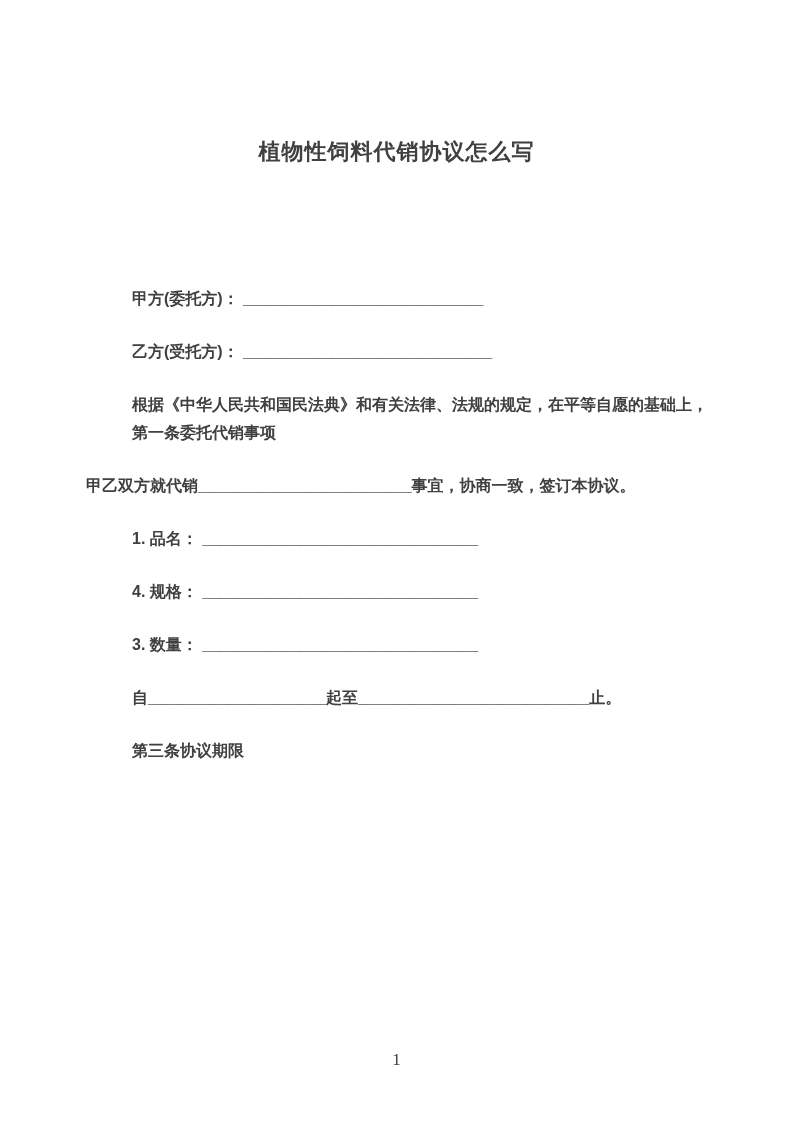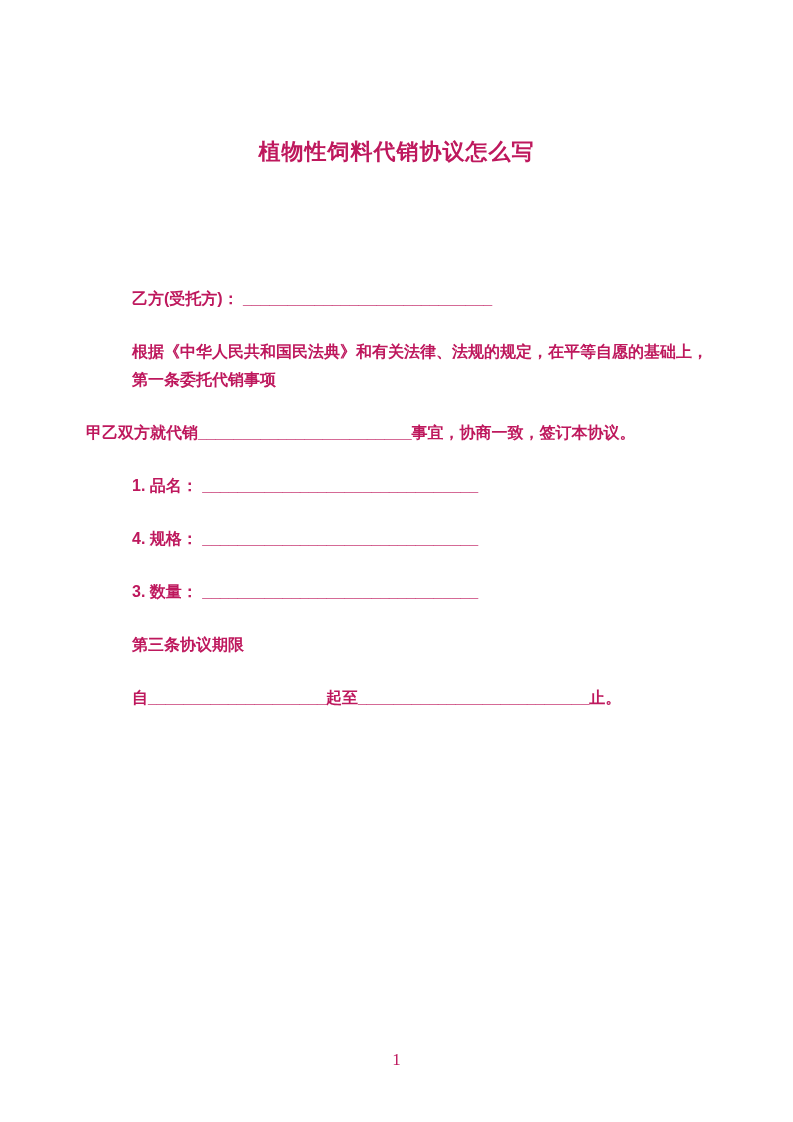--- a/index.html
+++ b/index.html
@@ -7,21 +7,21 @@
     padding: 0;
     background: #ffffff;
   }
   .page {
     position: relative;
     width: 793px;
     height: 1122px;
     background: #ffffff;
     overflow: hidden;
     font-family: "Liberation Sans", "DejaVu Sans", sans-serif;
-    color: #be185d;
+    color: #404040;
   }
   .doc-title {
     margin: 137px 0 118px 0;
     text-align: center;
     font-size: 22px;
     line-height: 30px;
     font-weight: 700;
     letter-spacing: 1px;
   }
   .content {
@@ -54,41 +54,42 @@
 </style>
 </head>
 <body>
 
 <div class="page">
 
   <h1 class="doc-title">植物性饲料代销协议怎么写</h1>
 
   <div class="content">
 
+    <div class="line indent">甲方(委托方)： ___________________________</div>
 
     <div class="line indent">乙方(受托方)： ____________________________</div>
 
     <div class="line indent no-gap">根据《中华人民共和国民法典》和有关法律、法规的规定，在平等自愿的基础上，</div>
 
     <div class="line indent">第一条委托代销事项</div>
 
     <div class="line">甲乙双方就代销________________________事宜，协商一致，签订本协议。</div>
 
 
 
     <div class="line indent">1. 品名： _______________________________</div>
 
     <div class="line indent">4. 规格： _______________________________</div>
 
     <div class="line indent">3. 数量： _______________________________</div>
 
 
 
+    <div class="line indent">自____________________起至__________________________止。</div>
+
     <div class="line indent">第三条协议期限</div>
-
-    <div class="line indent">自____________________起至__________________________止。</div>
 
 
   </div>
 
   <div class="page-footer">1</div>
 
 </div>
 
 </body></html>

